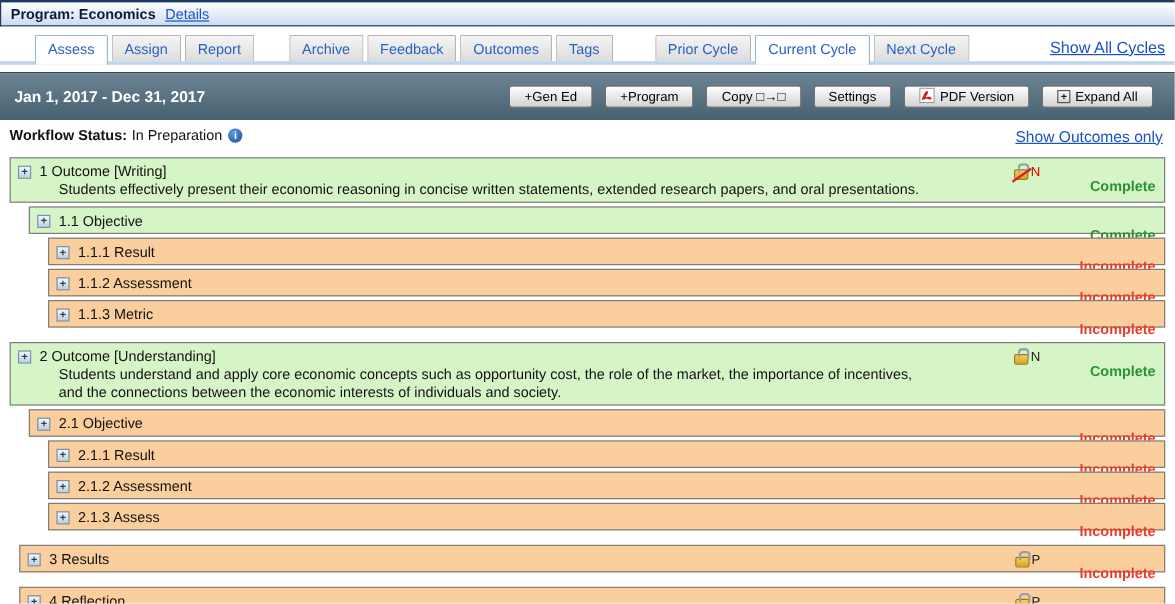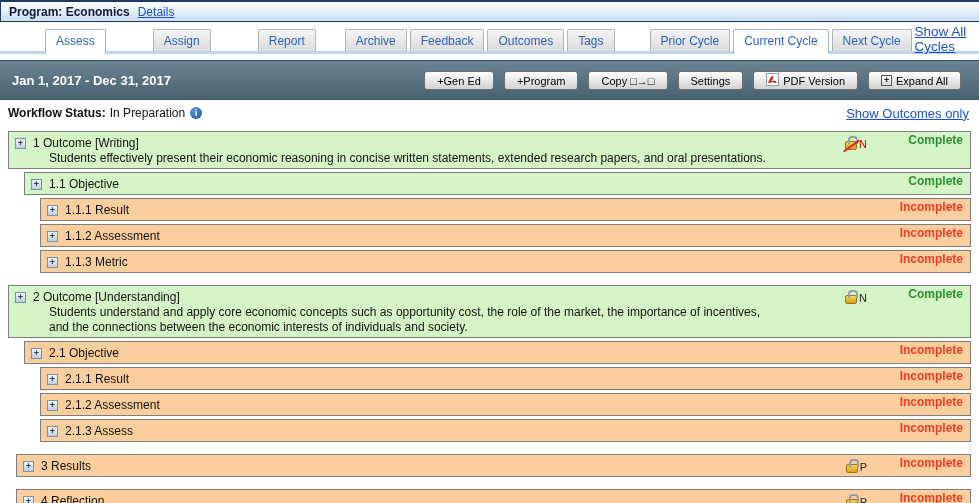--- a/index.html
+++ b/index.html
@@ -15,21 +15,21 @@
   a.lnk { color:#1a52c4; text-decoration:underline; cursor:pointer; }
 
   
   .tab-row { display:flex; align-items:flex-end; padding-top:5px; height:32px;
              border-bottom:3px solid #bcd6ef; }
   .tab { font-size:12px; color:#2a62c0; background:linear-gradient(#f5f5f5,#dcdcdc);
          border:1px solid #b3b3b3; border-bottom:none; border-radius:2px 2px 0 0;
          padding:4px 10px 3px; margin-right:3px; cursor:pointer; white-space:nowrap; }
   .tab.active { background:#fff; border-color:#9ab6d4; margin-bottom:-3px; padding-bottom:6px; }
   .tab-group { display:flex; }
-  .g1 { margin-left:45px;gap:44px; } .g2 { margin-left:26px;margin-top:23px; } .g3 { margin-left:32px; }
+  .g1 { margin-left:29px; } .g2 { margin-left:26px;margin-top:23px; } .g3 { margin-left:32px; }
   .show-all { margin-left:auto; margin-right:8px; align-self:center; font-size:13.5px; }
 
   .gap6 { height:6px; }
 
   
   .cycle-bar { height:40px; display:flex; align-items:center;
                background:linear-gradient(#6b8595,#46606f); border-top:1px solid #314854; }
   .cycle-title { color:#fff; font-weight:bold; font-size:13px; margin-left:12px; }
   .btns { margin-left:auto; margin-right:18px; display:flex; gap:10px; }
   .btn { display:inline-flex; align-items:center; gap:4px; height:19px; padding:4px 12px;
@@ -55,21 +55,21 @@
   .lv0  { margin-left:8px; }
   .lv05 { margin-left:16px; }
   .lv1  { margin-left:24px; }
   .lv2  { margin-left:40px; }
   .row-head { display:flex; align-items:center; gap:7px; line-height:16px; }
   .row-title { color:#111;text-align:right; }
   .row-desc { margin-left:34px; line-height:15px; color:#111; }
   .expander { flex:0 0 auto; width:11px; height:11px; font-size:9px; font-weight:bold;
               line-height:9px; text-align:center; color:#2a3f55;
               background:linear-gradient(#f2f7fc,#bfcfdf); border:1px solid #7692ae; }
-  .status { position:absolute; right:7px; top:1px; font-weight:bold; }
+  .status { position:absolute; right:7px; top:16px; font-weight:bold; }
   .status.green { color:#2a9235; }
   .status.red   { color:#ee3b28; }
   .lock-cluster { position:absolute; right:103px; top:2px; display:flex; align-items:center; height:18px; }
   .lock { position:relative; width:12px; height:9px; margin-top:5px;
           background:linear-gradient(#f6d15c,#d8a21f); border:1px solid #9a7714; border-radius:2px; }
   .lock::before { content:""; position:absolute; left:2px; top:-6px; width:6px; height:6px;
                   border:2px solid #97a0a8; border-bottom:none; border-radius:4px 4px 0 0; }
   .lock.slash::after { content:""; position:absolute; left:-4px; top:3px; width:19px; height:2px;
                        background:#e01f1f; transform:rotate(-35deg); }
   .lock-letter { font-size:11px; margin-left:2px; margin-top:2px; }

